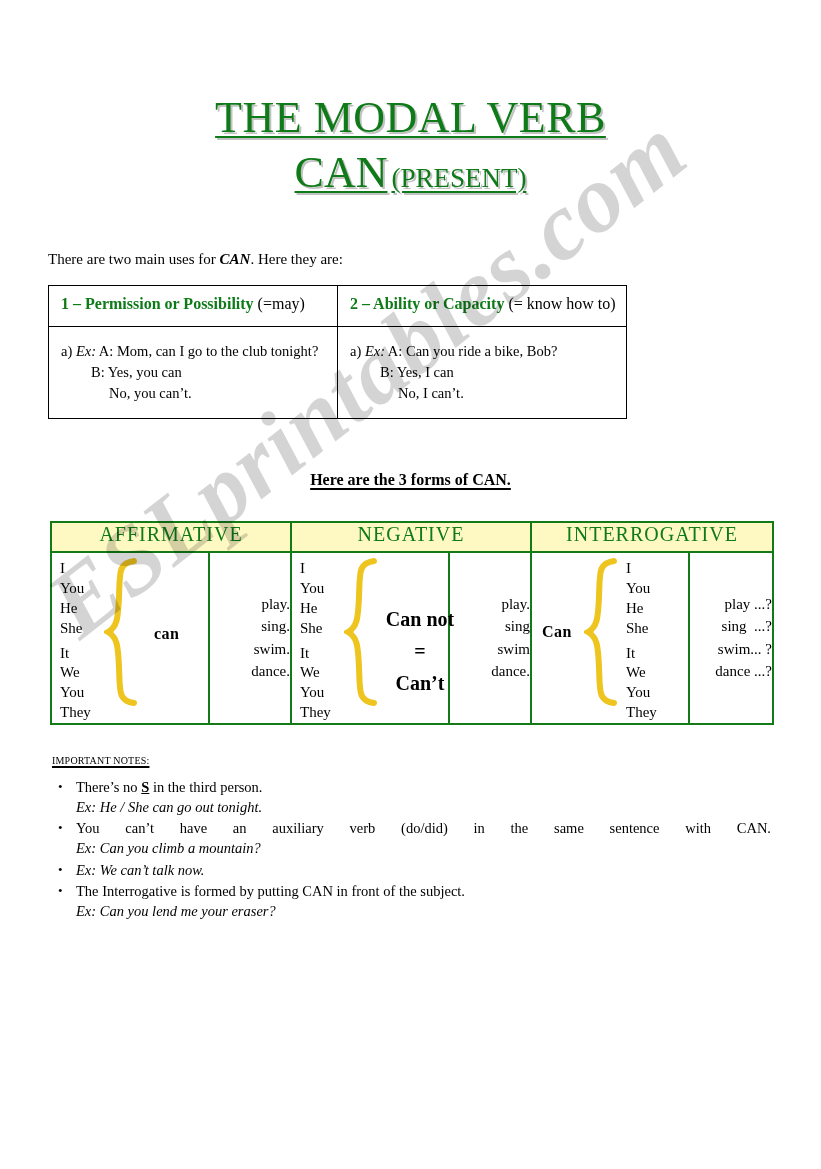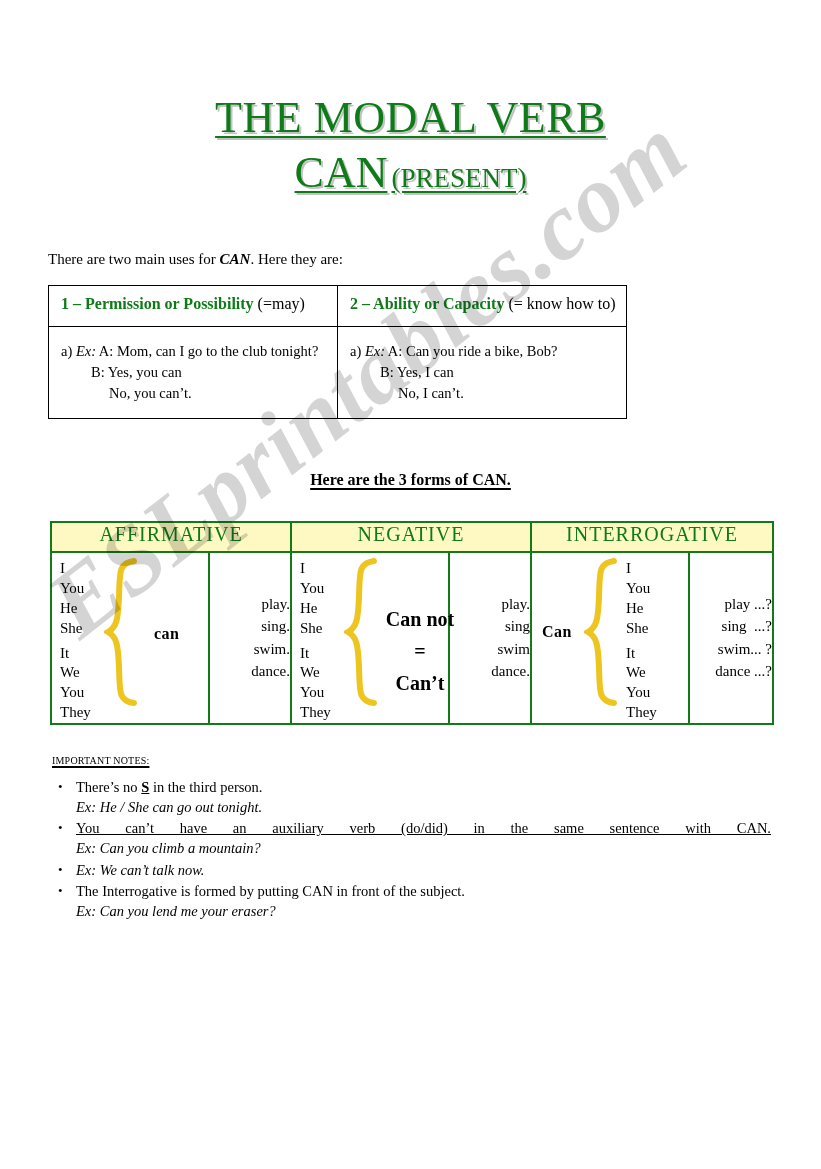--- a/index.html
+++ b/index.html
@@ -225,21 +225,20 @@
     position: absolute;
     left: -18px;
     top: 0;
     font-size: 13px;
   }
   ul.notes li .main { display: block; }
   ul.notes li .main.justify {
     text-align: justify;
     text-align-last: justify;
     width: 695px;
-    text-decoration: underline;
   }
   ul.notes li .ex {
     display: block;
     font-style: italic;
   }
   ul.notes li .ex .exlab { font-style: italic; }
   ul.notes li u { text-decoration: underline; font-weight: bold; }
 </style>
 </head>
 <body>

